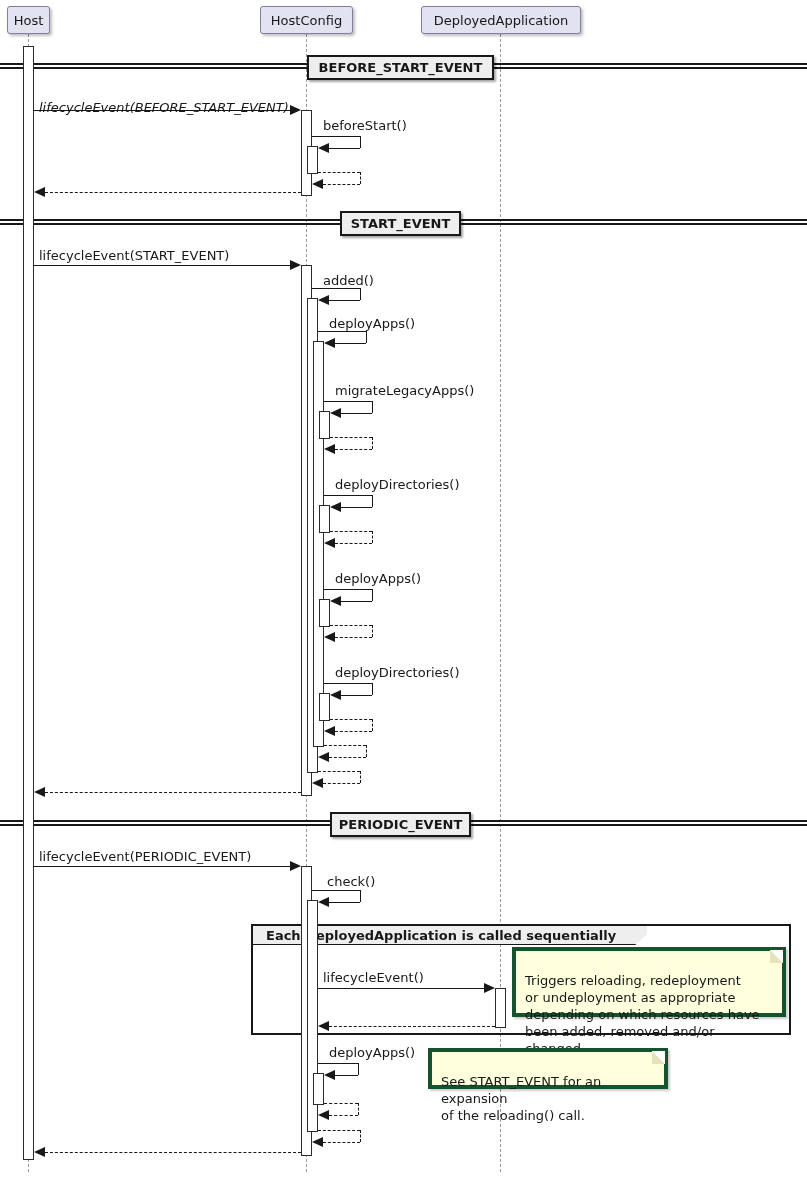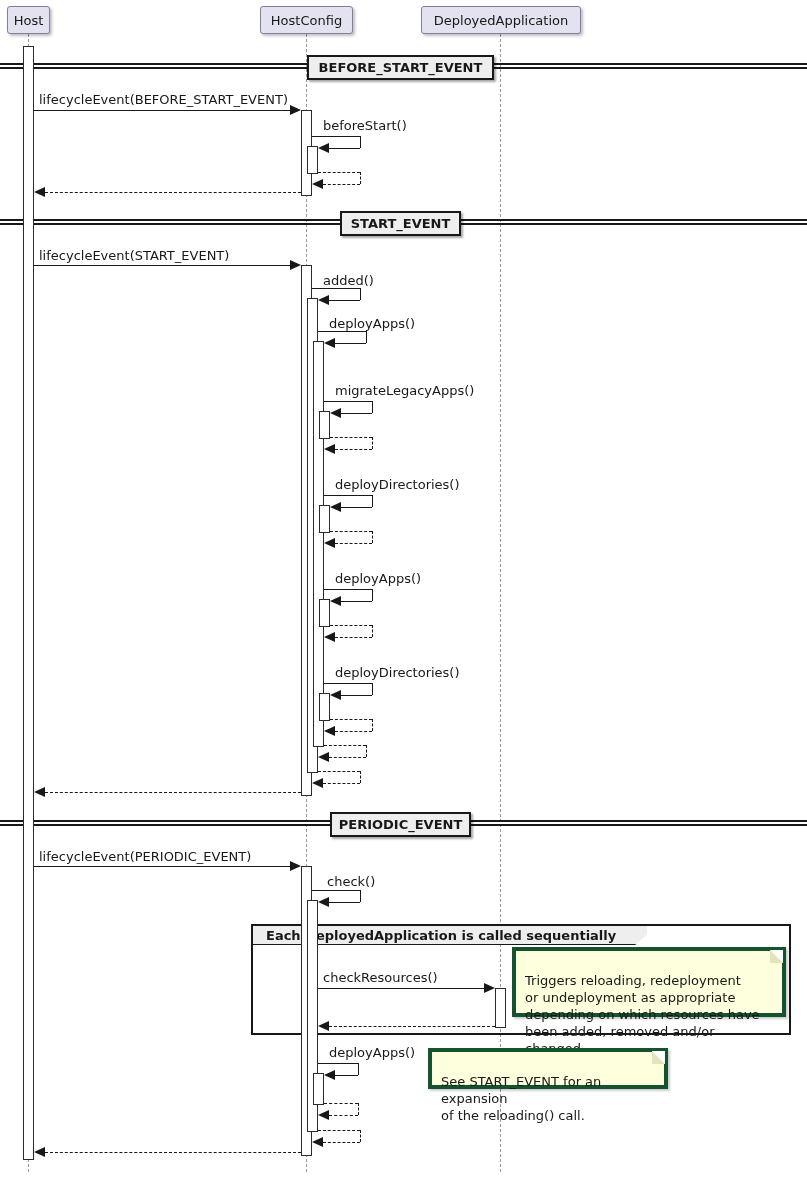--- a/index.html
+++ b/index.html
@@ -58,21 +58,21 @@
   <div class="divline" style="top:824px;"></div>
 
   <div class="group-frame" style="left:251px;top:924px;width:536px;height:107px;">
     <div class="group-header" style="width:394px;">
       <span>Each DeployedApplication is called sequentially</span>
     </div>
   </div>
 
   <div class="bar" style="left:23px;top:46px;height:1112px;"></div>
 
-  <div class="lbl" style="left:39px;top:92px;">lifecycleEvent(BEFORE_START_EVENT)</div>
+  <div class="lbl" style="left:39px;top:100px;font-style:italic;">lifecycleEvent(BEFORE_START_EVENT)</div>
   <div class="h" style="left:34px;top:110px;width:257px;"></div>
   <div class="aR" style="left:290px;top:105px;"></div>
   <div class="bar" style="left:301px;top:110px;height:84px;"></div>
 
   <div class="lbl" style="left:323px;top:118px;">beforeStart()</div>
   <div class="h" style="left:312px;top:136px;width:48px;"></div>
   <div class="v" style="left:360px;top:136px;height:12px;"></div>
   <div class="h" style="left:329px;top:148px;width:31px;"></div>
   <div class="aL" style="left:318px;top:143px;"></div>
   <div class="bar" style="left:307px;top:146px;height:26px;"></div>
@@ -164,21 +164,21 @@
   <div class="aR" style="left:290px;top:861px;"></div>
   <div class="bar" style="left:301px;top:866px;height:288px;"></div>
 
   <div class="lbl" style="left:327px;top:874px;">check()</div>
   <div class="h" style="left:312px;top:890px;width:48px;"></div>
   <div class="v" style="left:360px;top:890px;height:12px;"></div>
   <div class="h" style="left:329px;top:902px;width:31px;"></div>
   <div class="aL" style="left:318px;top:897px;"></div>
   <div class="bar" style="left:307px;top:900px;height:230px;"></div>
 
-  <div class="lbl" style="left:323px;top:970px;">checkResources()</div>
+  <div class="lbl" style="left:323px;top:970px;">lifecycleEvent()</div>
   <div class="h" style="left:318px;top:988px;width:167px;"></div>
   <div class="aR" style="left:484px;top:983px;"></div>
   <div class="bar" style="left:495px;top:988px;height:38px;"></div>
   <div class="hd" style="left:329px;top:1026px;width:166px;"></div>
   <div class="aL" style="left:318px;top:1021px;"></div>
 
   <div class="note" style="left:512px;top:947px;width:274px;height:70px;">
     <span>Triggers reloading, redeployment
 or undeployment as appropriate
 depending on which resources have

